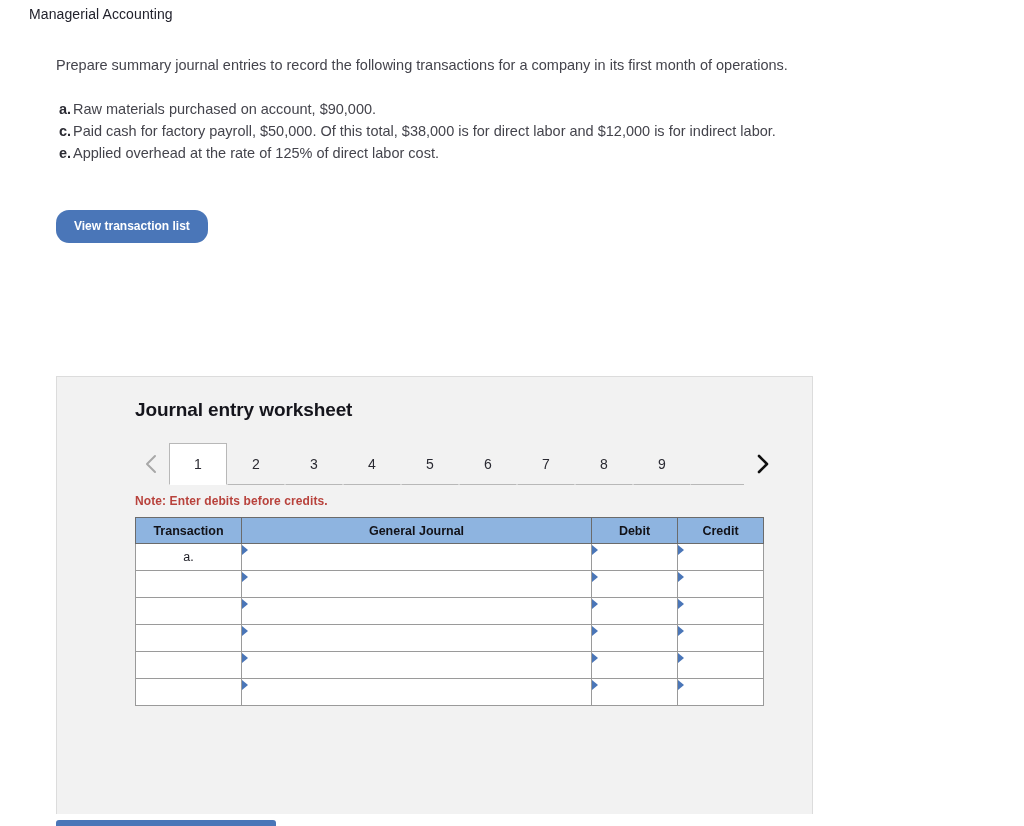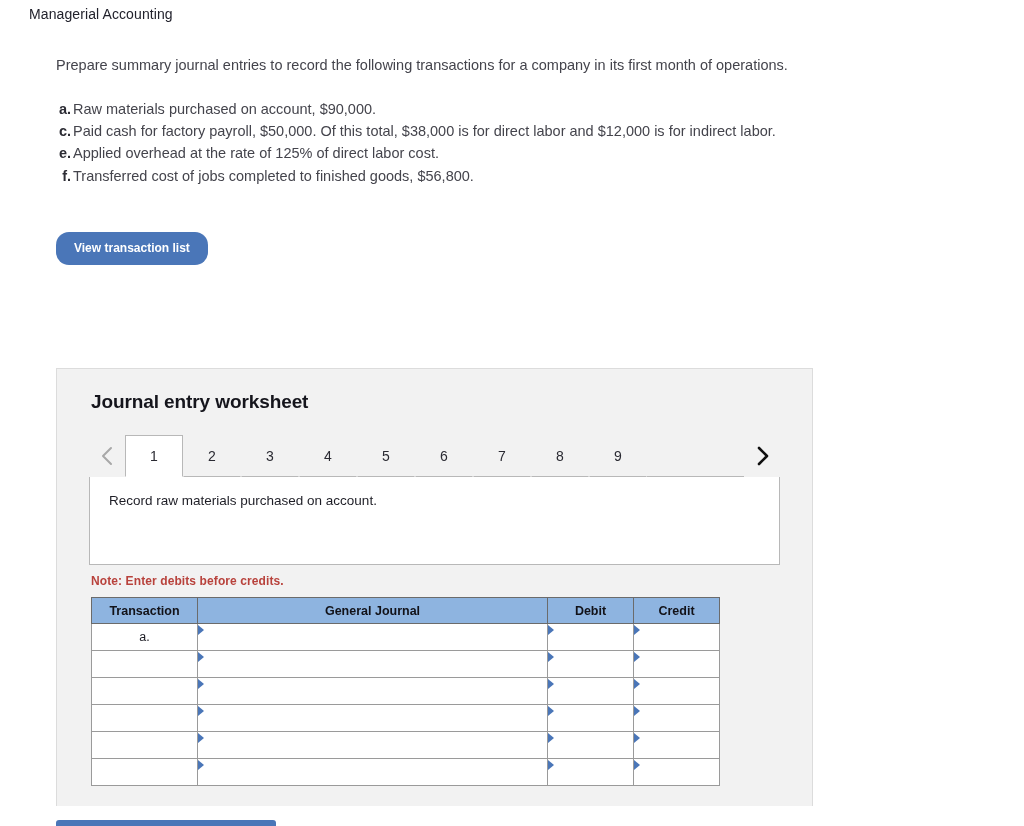--- a/index.html
+++ b/index.html
@@ -73,27 +73,28 @@
     padding: 10px 18px 11px 18px;
     cursor: pointer;
     font-family: "Liberation Sans", sans-serif;
     line-height: 1;
   }
 
   
   .worksheet {
     position: absolute;
     left: 56px;
-    top: 368px;
+    top: 376px;
     width: 757px;
     min-height: 438px;
     background: #f2f2f2;
     border: 1px solid #dcdcdc;
     border-bottom: none;
     box-sizing: border-box;
+    padding-left: 44px;
   }
   .ws-title {
     font-size: 19px;
     font-weight: bold;
     color: #15151c;
     margin: 0;
     padding: 22px 0 0 34px;
     letter-spacing: -0.1px;
   }
 
@@ -249,23 +250,20 @@
   <p class="lead">Prepare summary journal entries to record the following transactions for a company in its first month of operations.</p>
   <ol class="items">
     <li>
       <span class="lbl">a.</span><span>Raw materials purchased on account, $90,000.</span>
     </li>
     <li>
       <span class="lbl">c.</span><span>Paid cash for factory payroll, $50,000. Of this total, $38,000 is for direct labor and $12,000 is for indirect labor.</span>
     </li>
     <li>
       <span class="lbl">e.</span><span>Applied overhead at the rate of 125% of direct labor cost.</span>
-    </li>
-    <li>
-      <span class="lbl">f.</span><span>Transferred cost of jobs completed to finished goods, $56,800.</span>
     </li>
   </ol>
 </div>
 
 <div class="vt-wrap">
   <button class="vt-button">View transaction list</button>
 </div>
 
 <div class="worksheet">
 
@@ -289,23 +287,20 @@
       <div class="tab">9</div>
       <div class="tab-filler"></div>
       <button class="tab-arrow next">
         <svg width="16" height="22" viewBox="0 0 16 22" fill="none" aria-hidden="true">
           <path d="M5 3 L13 11 L5 19" stroke="#101010" stroke-width="2.6" stroke-linecap="round" stroke-linejoin="round"></path>
         </svg>
       </button>
     </div>
   </div>
 
-  <div class="prompt-box">
-    <span class="prompt-text">Record raw materials purchased on account.</span>
-  </div>
 
   <div class="note">Note: Enter debits before credits.</div>
 
   <div class="jtable-wrap">
     <table class="jtable">
       <colgroup>
         <col class="w-trans">
           <col class="w-gj">
           <col class="w-deb">
           <col class="w-cred">

